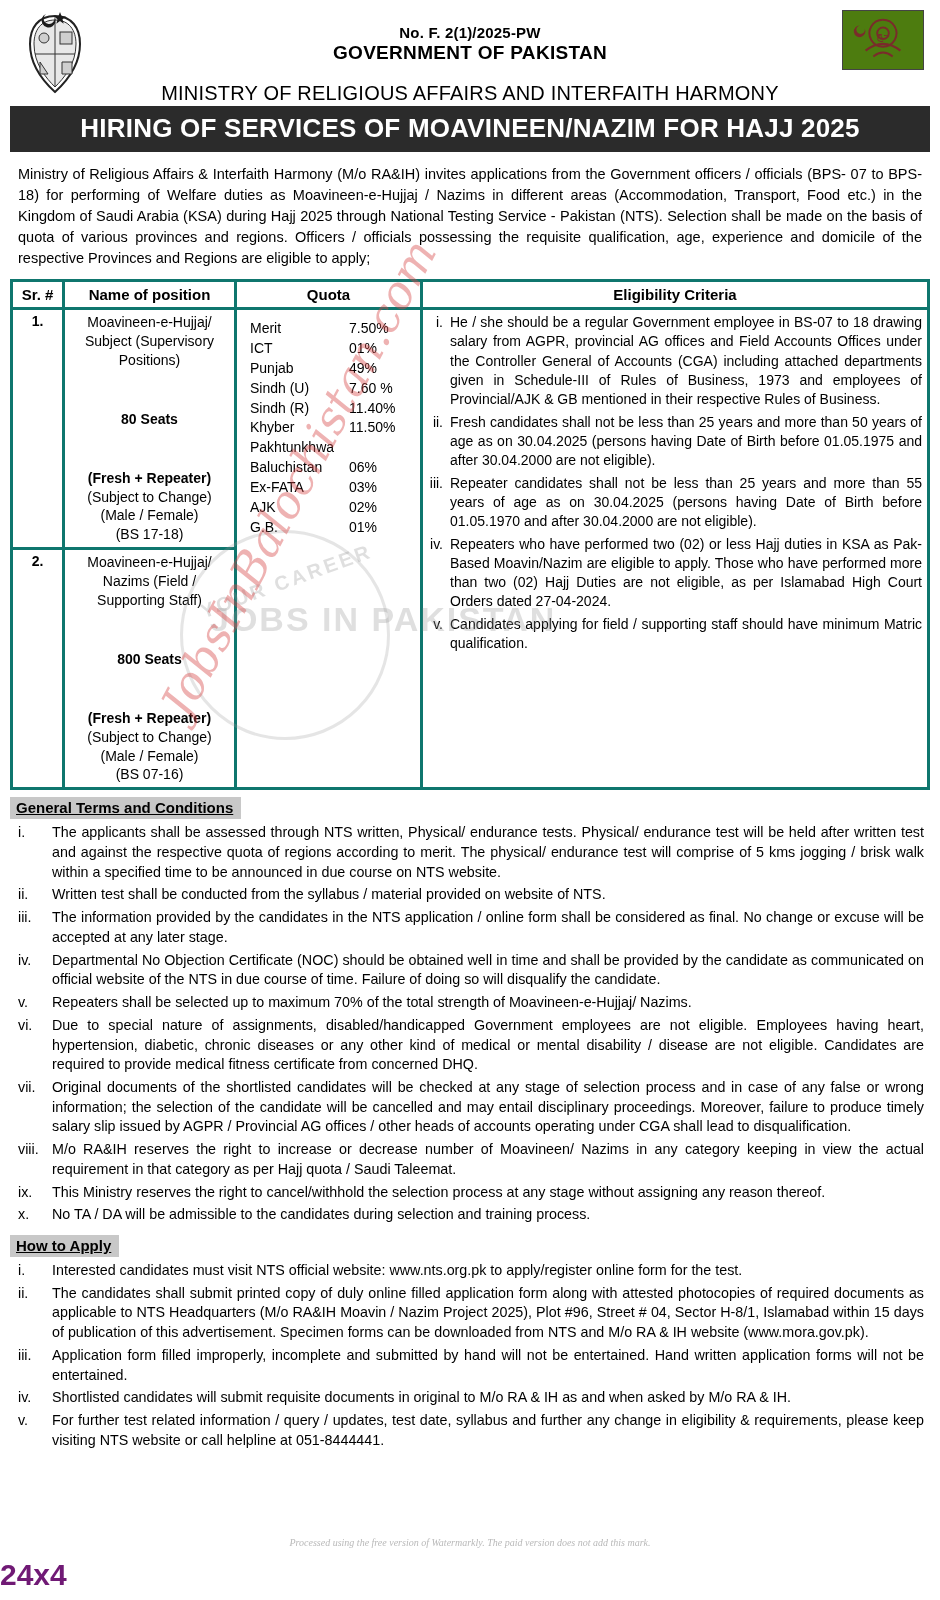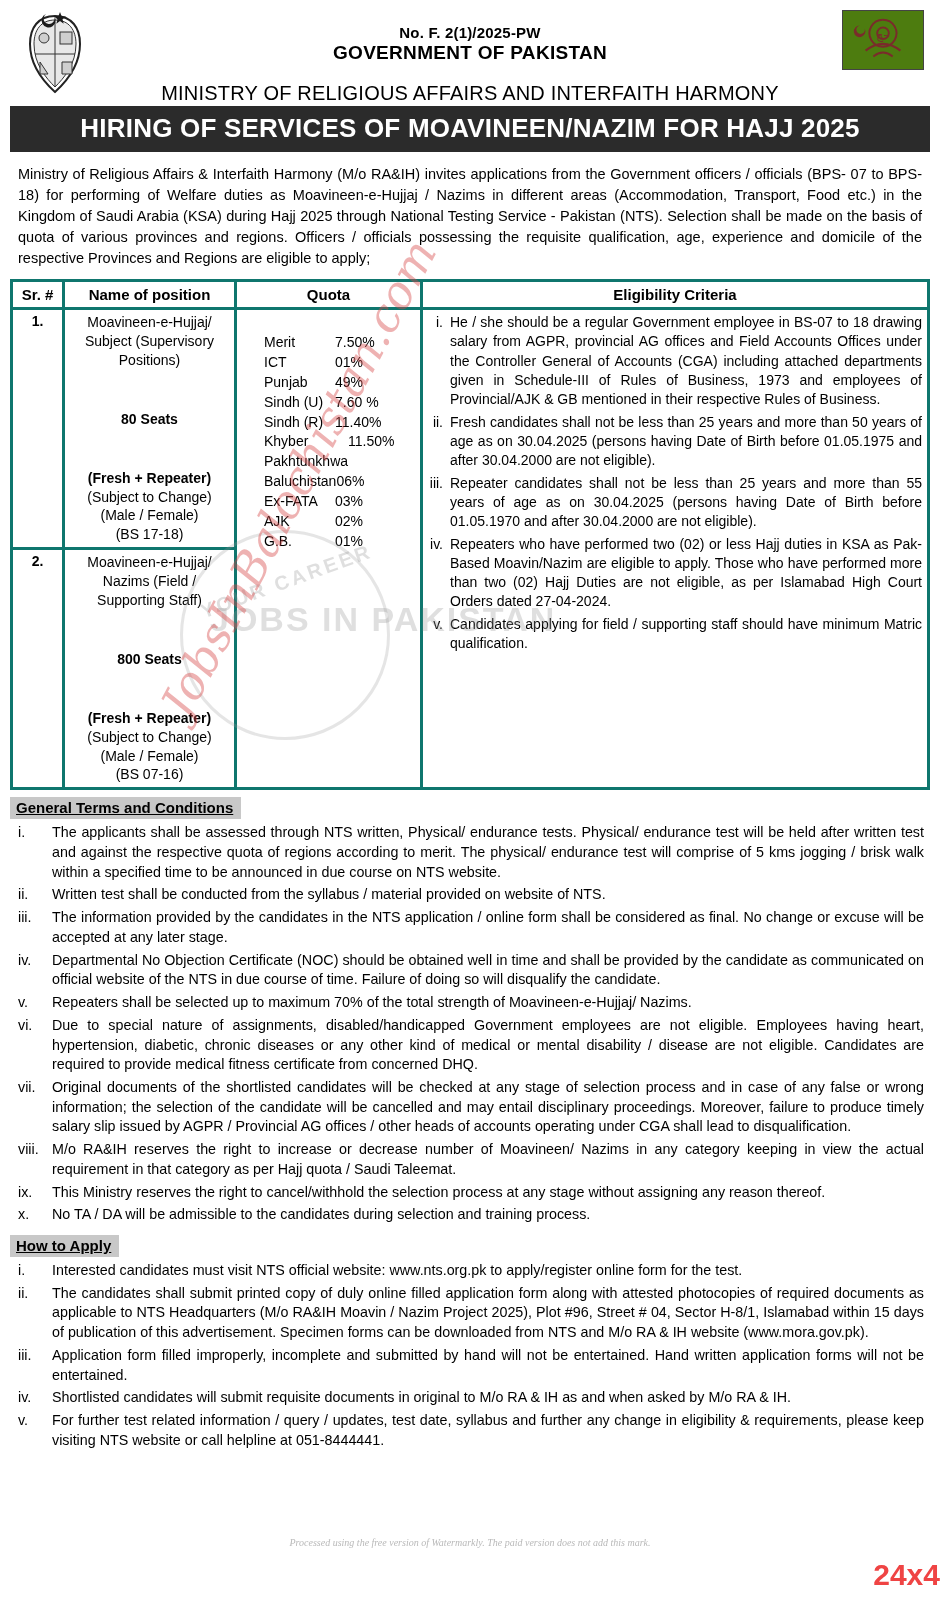--- a/index.html
+++ b/index.html
@@ -121,21 +121,21 @@
   .col-pos { width: 172px; }
   .col-quota { width: 186px; }
 
   .sr-cell { text-align: center; font-weight: bold; padding-top: 8px; }
   .pos-cell { text-align: center; line-height: 1.35; padding-top: 8px; }
   .pos-cell .b { font-weight: bold; margin-top: 40px; }
 
   .quota-cell { padding: 0; }
   .quota-list {
     list-style: none;
-    margin: 14px;
+    margin: 0;
     padding: 6px 8px 4px 8px;
     font-size: 14px;
     line-height: 1.42;
   }
   .quota-list li {
     display: flex;
     justify-content: space-between;
   }
   .quota-list li span.n { min-width: 58px; text-align: left; }
 
@@ -248,24 +248,24 @@
     text-align: center;
     font-size: 10px;
     color: #b9b9b9;
     font-family: "Liberation Serif", serif;
     font-style: italic;
   }
   .footer-size {
     position: absolute;
     left: 0; right: 0;
     bottom: 8px;
-    text-align: right;
+    text-align: left;
     font-size: 30px;
     font-weight: bold;
-    color: #ef4444;
+    color: #701a75;
   }
 </style>
 </head>
 <body>
 
 <div class="page">
 
   
   <div class="wm-circle"></div>
   <div class="wm-circle-text">YOUR CAREER</div>

